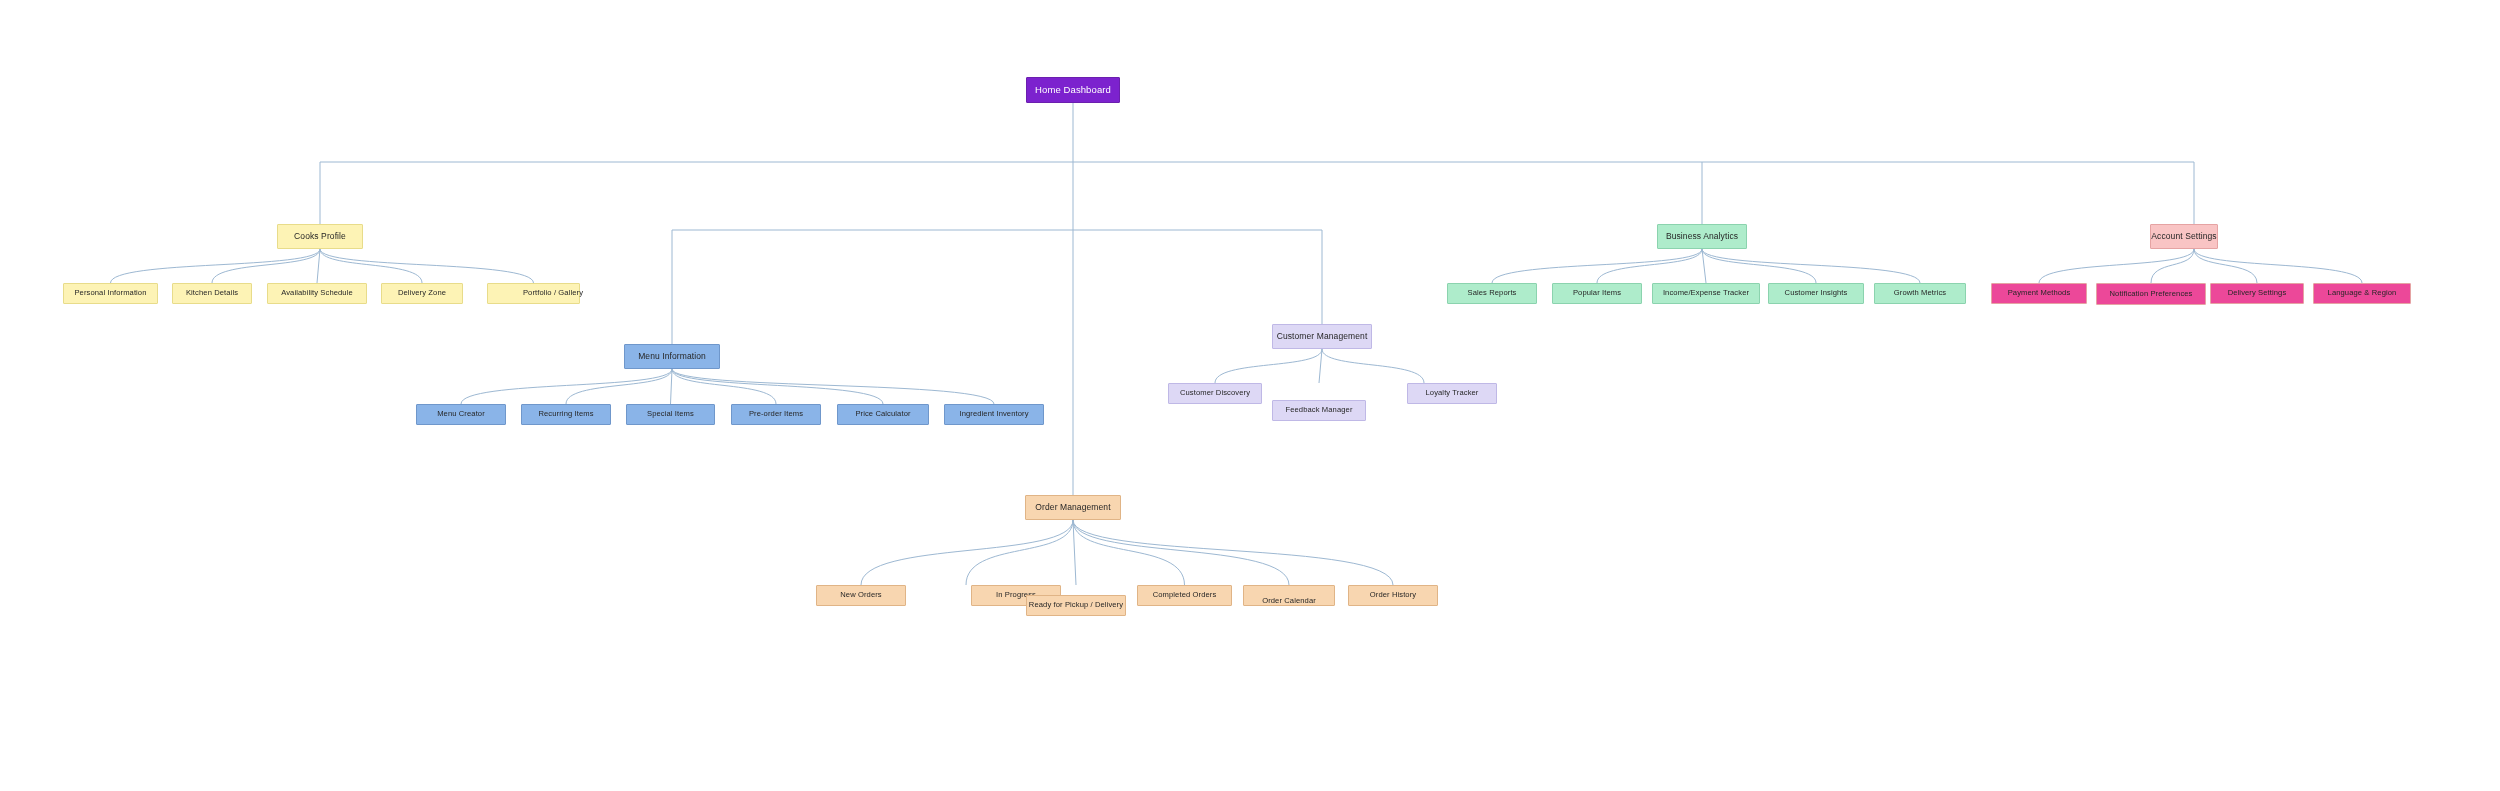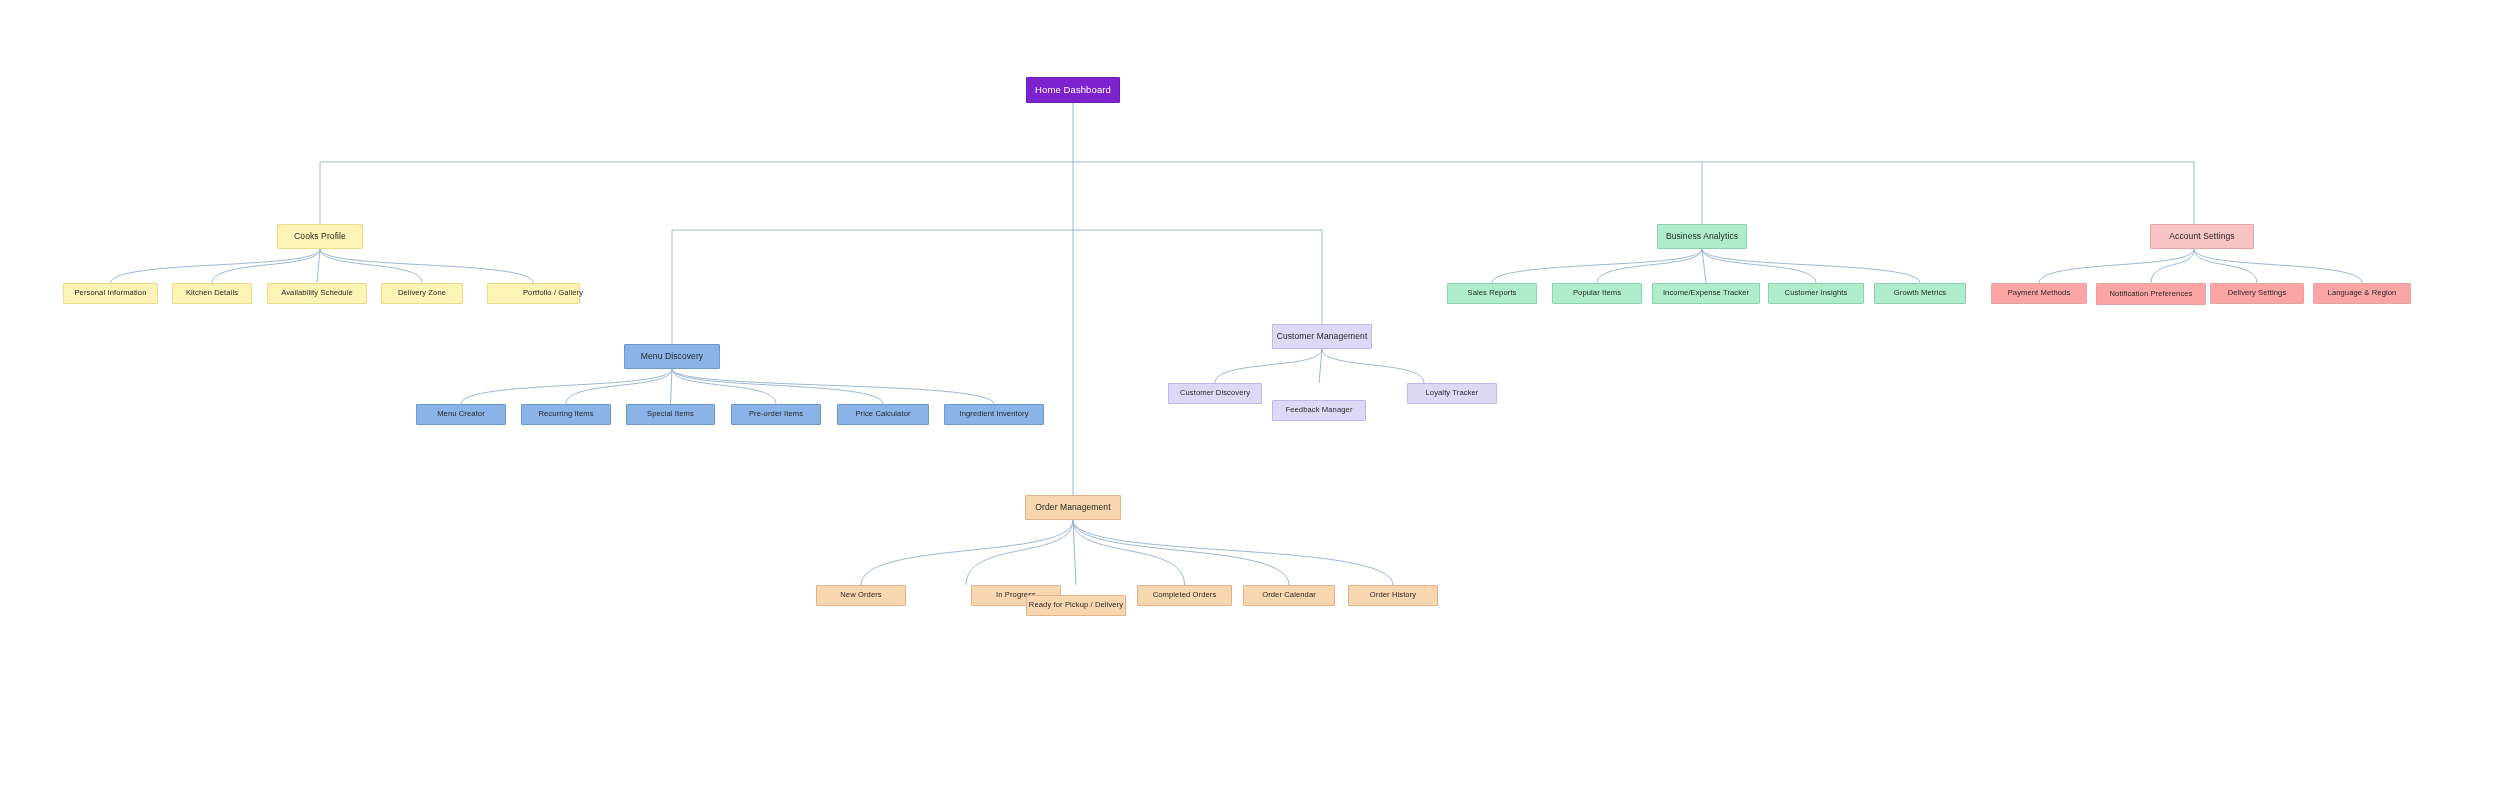--- a/index.html
+++ b/index.html
@@ -64,21 +64,21 @@
   
   .leaf{
     font-size:7.6px;
     height:21px;
     color:#262626;
   }
   .leaf-yellow{background:#fdf3b5;border-color:#e8dc8a;}
   .leaf-blue  {background:#8ab4e8;border-color:#6f97cb;}
   .leaf-purple{background:#ddd8f5;border-color:#bfb8e6;}
   .leaf-green {background:#aeeccb;border-color:#8bd3ae;}
-  .leaf-red   {background:#fca5a5;border-color:#e5a3a3;}
+  .leaf-red   {background:#ec4899;border-color:#e5a3a3;}
   .leaf-orange{background:#f8d6b0;border-color:#e0b486;}
 </style>
 </head>
 <body>
 
 <div id="canvas">
   <svg id="edges" viewBox="0 0 2500 791" preserveAspectRatio="none">
       <path d="M 1073 103 L 1073 398" fill="none" stroke="#9db8d2" stroke-width="1"></path>
       <path d="M 320 162 L 2194 162" fill="none" stroke="#9db8d2" stroke-width="1"></path>
       <path d="M 320 162 L 320 224" fill="none" stroke="#9db8d2" stroke-width="1"></path>
@@ -134,21 +134,21 @@
       <div class="node leaf leaf-yellow" style="left: 267px; top: 283px; width: 100px; height: 21px;">
         <span class="node-label">Availability Schedule</span>
       </div>
       <div class="node leaf leaf-yellow" style="left: 381px; top: 283px; width: 82px; height: 21px;">
         <span class="node-label">Delivery Zone</span>
       </div>
       <div class="node leaf leaf-yellow" style="left: 487px; top: 283px; width: 93px; height: 21px; padding-left: 39px;">
         <span class="node-label">Portfolio / Gallery</span>
       </div>
       <div class="node cat cat-blue" style="left: 624px; top: 344px; width: 96px; height: 25px;">
-        <span class="node-label">Menu Discovery</span>
+        <span class="node-label">Menu Information</span>
       </div>
       <div class="node leaf leaf-blue" style="left: 416px; top: 404px; width: 90px; height: 21px;">
         <span class="node-label">Menu Creator</span>
       </div>
       <div class="node leaf leaf-blue" style="left: 521px; top: 404px; width: 90px; height: 21px;">
         <span class="node-label">Recurring Items</span>
       </div>
       <div class="node leaf leaf-blue" style="left: 626px; top: 404px; width: 89px; height: 21px;">
         <span class="node-label">Special Items</span>
       </div>
@@ -169,21 +169,21 @@
       </div>
       <div class="node leaf leaf-orange" style="left: 971px; top: 585px; width: 90px; height: 21px;">
         <span class="node-label">In Progress</span>
       </div>
       <div class="node leaf leaf-orange" style="left: 1026px; top: 585px; width: 100px; height: 21px; margin-top: 10px;">
         <span class="node-label">Ready for Pickup / Delivery</span>
       </div>
       <div class="node leaf leaf-orange" style="left: 1137px; top: 585px; width: 95px; height: 21px;">
         <span class="node-label">Completed Orders</span>
       </div>
-      <div class="node leaf leaf-orange" style="left: 1243px; top: 585px; width: 92px; height: 21px;">
+      <div class="node leaf leaf-orange" style="left: 1243px; top: 585px; width: 92px; height: 21px; align-items: flex-end;">
         <span class="node-label">Order Calendar</span>
       </div>
       <div class="node leaf leaf-orange" style="left: 1348px; top: 585px; width: 90px; height: 21px;">
         <span class="node-label">Order History</span>
       </div>
       <div class="node cat cat-purple" style="left: 1272px; top: 324px; width: 100px; height: 25px;">
         <span class="node-label">Customer Management</span>
       </div>
       <div class="node leaf leaf-purple" style="left: 1168px; top: 383px; width: 94px; height: 21px;">
         <span class="node-label">Customer Discovery</span>
@@ -205,21 +205,21 @@
       </div>
       <div class="node leaf leaf-green" style="left: 1652px; top: 283px; width: 108px; height: 21px;">
         <span class="node-label">Income/Expense Tracker</span>
       </div>
       <div class="node leaf leaf-green" style="left: 1768px; top: 283px; width: 96px; height: 21px;">
         <span class="node-label">Customer Insights</span>
       </div>
       <div class="node leaf leaf-green" style="left: 1874px; top: 283px; width: 92px; height: 21px;">
         <span class="node-label">Growth Metrics</span>
       </div>
-      <div class="node cat cat-red" style="left: 2150px; top: 224px; width: 104px; height: 25px;">
+      <div class="node cat cat-red" style="left: 2150px; top: 224px; width: 68px; height: 25px;">
         <span class="node-label">Account Settings</span>
       </div>
       <div class="node leaf leaf-red" style="left: 1991px; top: 283px; width: 96px; height: 21px;">
         <span class="node-label">Payment Methods</span>
       </div>
       <div class="node leaf leaf-red" style="left: 2096px; top: 283px; width: 110px; height: 22px;">
         <span class="node-label">Notification Preferences</span>
       </div>
       <div class="node leaf leaf-red" style="left: 2210px; top: 283px; width: 94px; height: 21px;">
         <span class="node-label">Delivery Settings</span>

